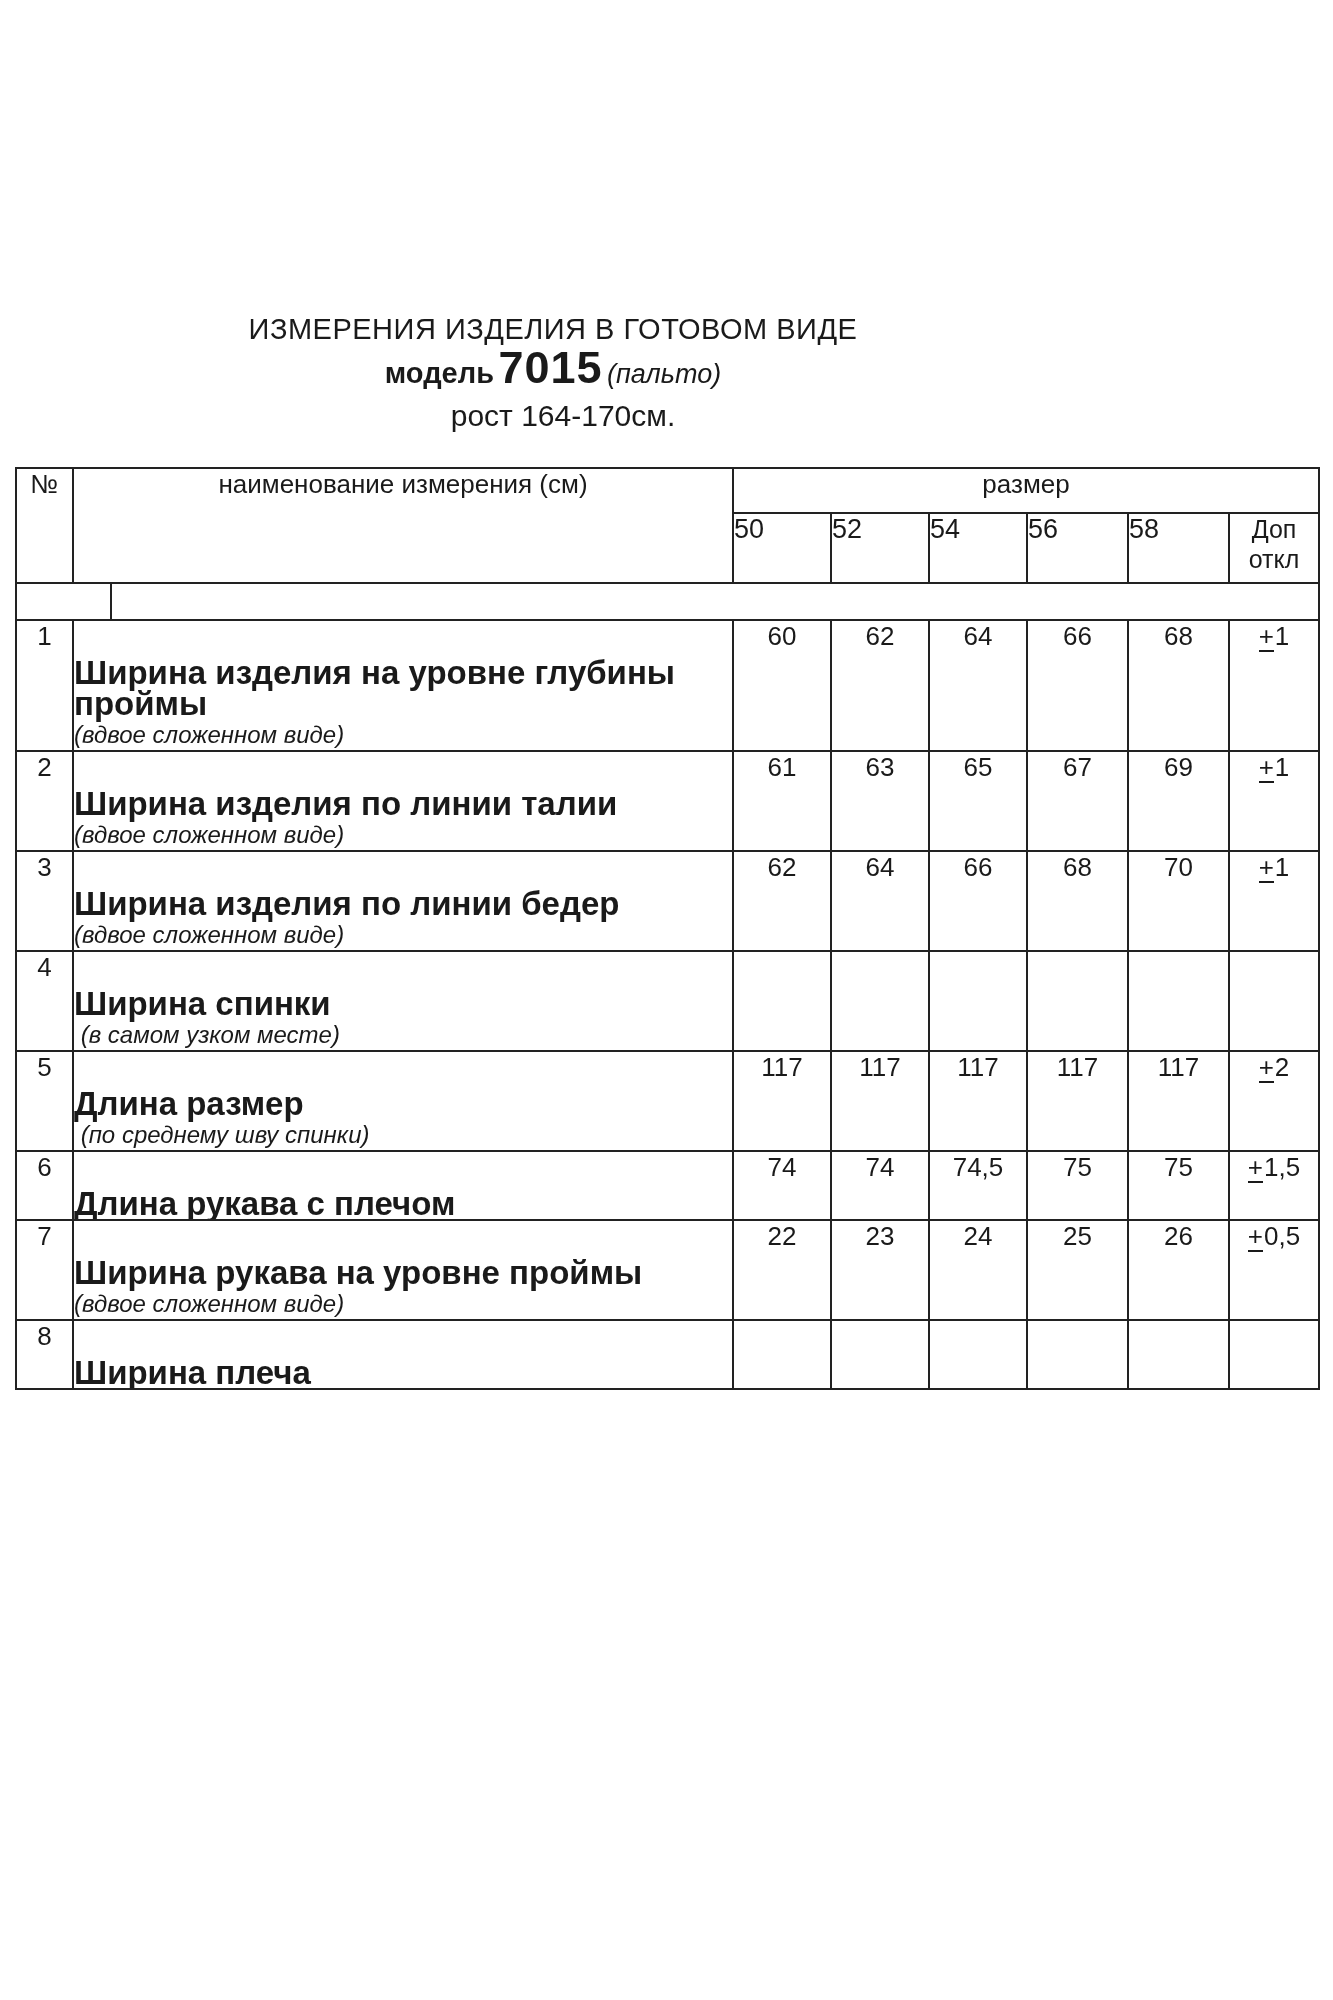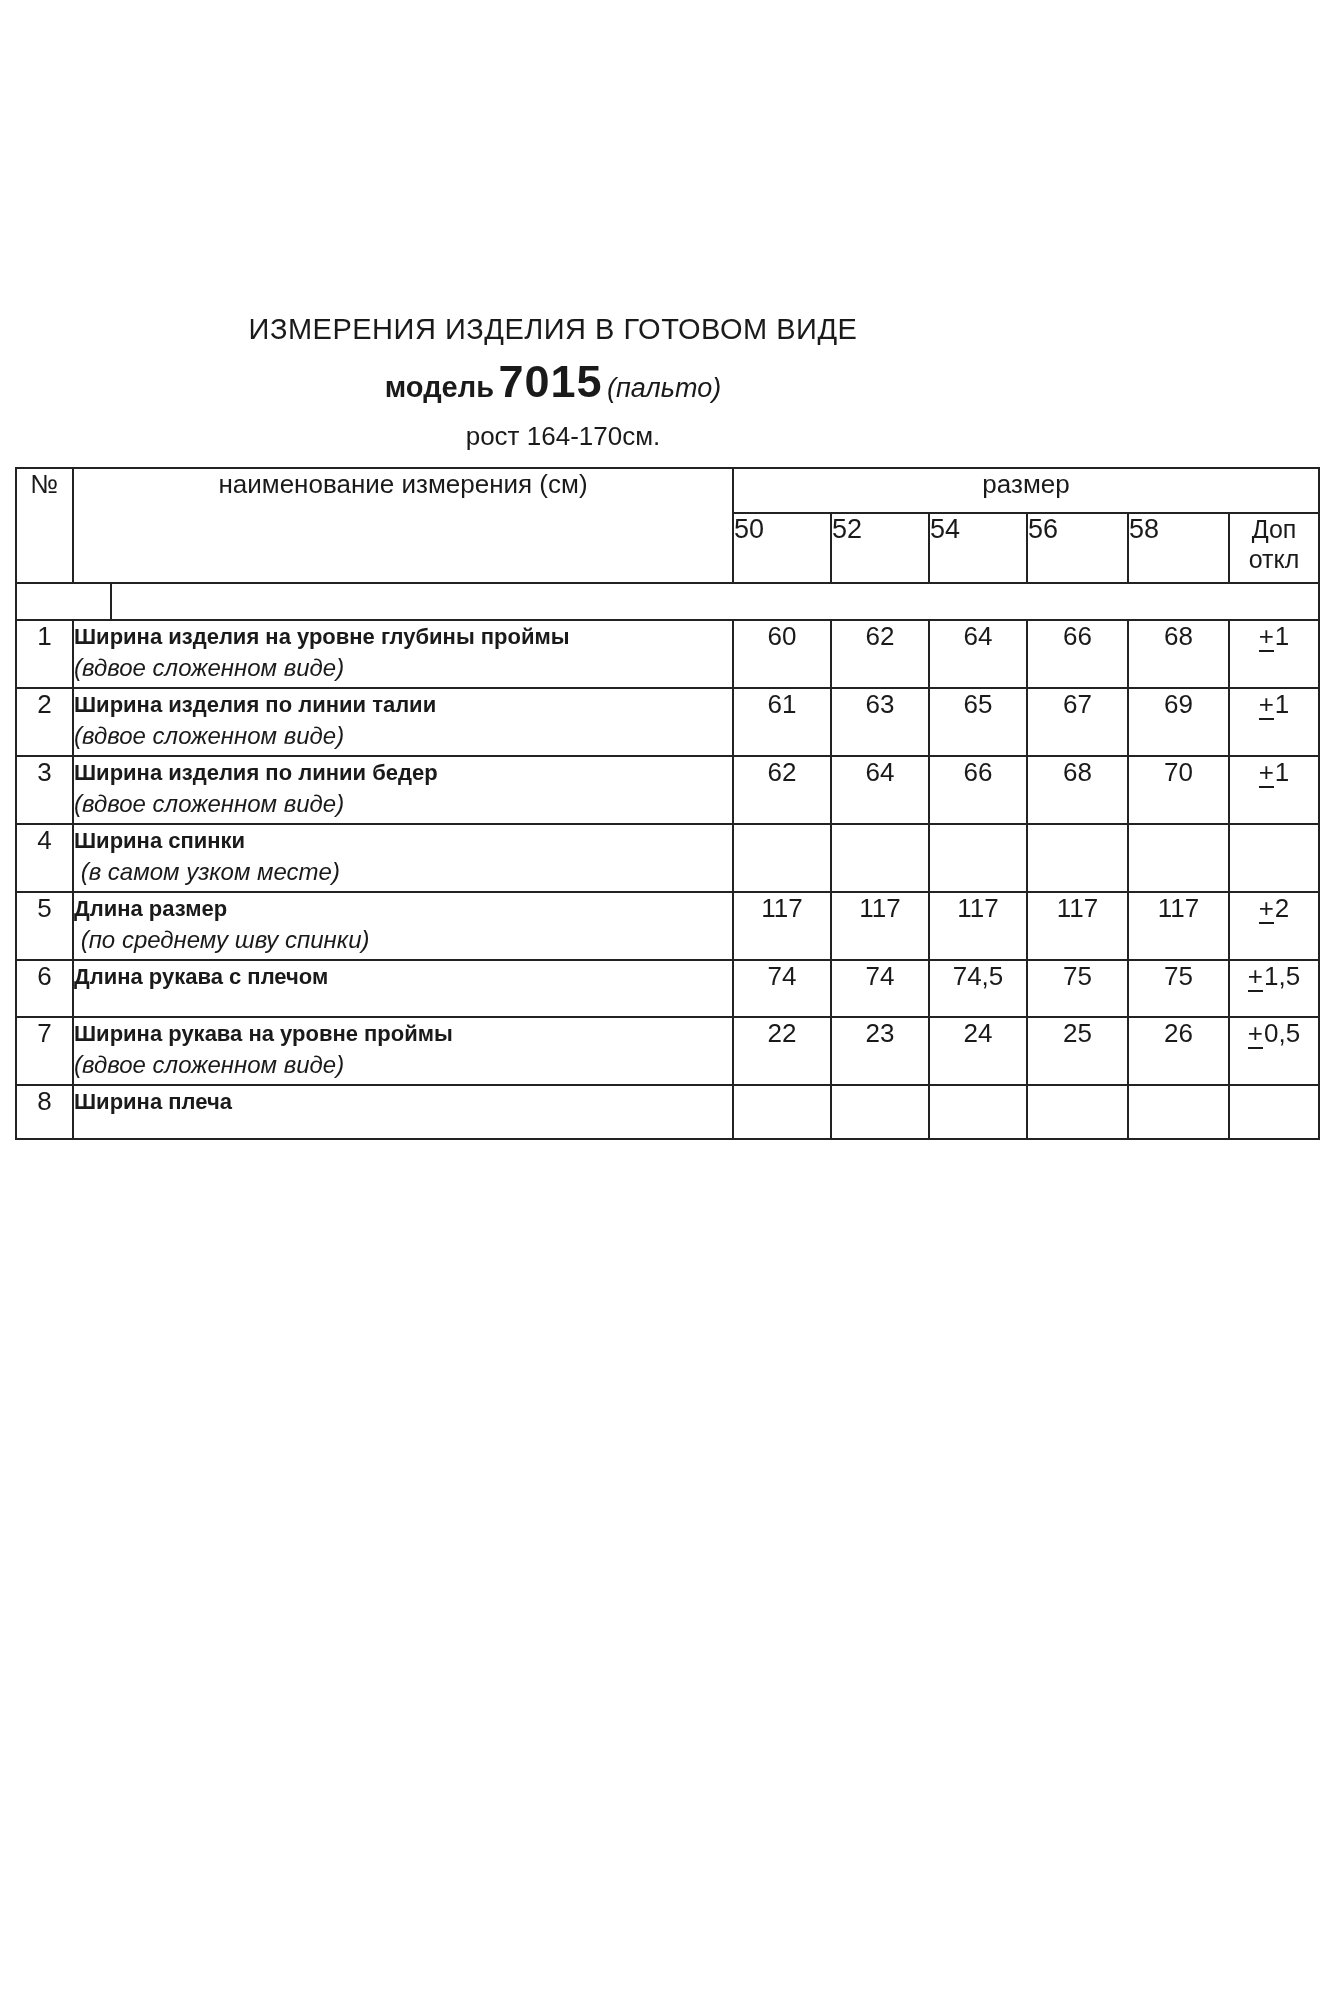--- a/index.html
+++ b/index.html
@@ -16,28 +16,27 @@
     top:310px;left:0;
     width:1106px;
     text-align:center;
   }
   .title-line1{
     font-size:29px;
     line-height:38px;
     letter-spacing:0.5px;
   }
   .title-line2{
-    line-height:52px;
+    line-height:40px;
     white-space:nowrap;
-    margin-top:8px;
   }
   .model-label{font-weight:bold;font-size:29px;}
   .model-number{font-weight:bold;font-size:45px;letter-spacing:1px;}
   .model-kind{font-style:italic;font-size:27px;}
-  .title-line3{font-size:26px;line-height:36px;padding-left:20px;}
+  .title-line3{font-size:30px;line-height:36px;padding-left:20px;}
 
   table.meas{
     position:absolute;
     left:15px;top:467px;
     border-collapse:collapse;
     table-layout:fixed;
     width:1303px;
   }
   table.meas td, table.meas th{
     border:2px solid #222222;
@@ -52,21 +51,21 @@
   th.h-size{font-size:27px;font-weight:bold;text-align:left;padding-top:8px;height:68px;}
   th.h-dop{font-size:25px;font-weight:bold;text-align:center;padding-top:8px;line-height:30px;margin-left:13px;}
 
   tr.spacer td{height:35px;position:relative;border-left:2px solid #222;border-right:2px solid #222;}
   .spacer-line{
     position:absolute;left:93px;top:0;bottom:0;width:2px;background:#222222;
   }
 
   td.num{font-size:26px;text-align:center;padding-top:5px;}
   td.name{padding:5px 8px 0 24px;}
-  .nm{font-weight:bold;font-size:22px;line-height:31px;}
+  .nm{font-weight:bold;font-size:33px;line-height:31px;margin-top:36px;}
   .sub{font-style:italic;font-size:24px;line-height:31px;white-space:pre-wrap;}
   td.val{font-size:26px;text-align:center;padding-top:6px;}
   td.dop{font-size:26px;text-align:center;padding-top:6px;white-space:nowrap;}
   .pm{
     display:inline-block;
     border-bottom:2px solid #1a1a1a;
     line-height:0.95;
     padding-bottom:1px;
     margin-right:1px;
   }

